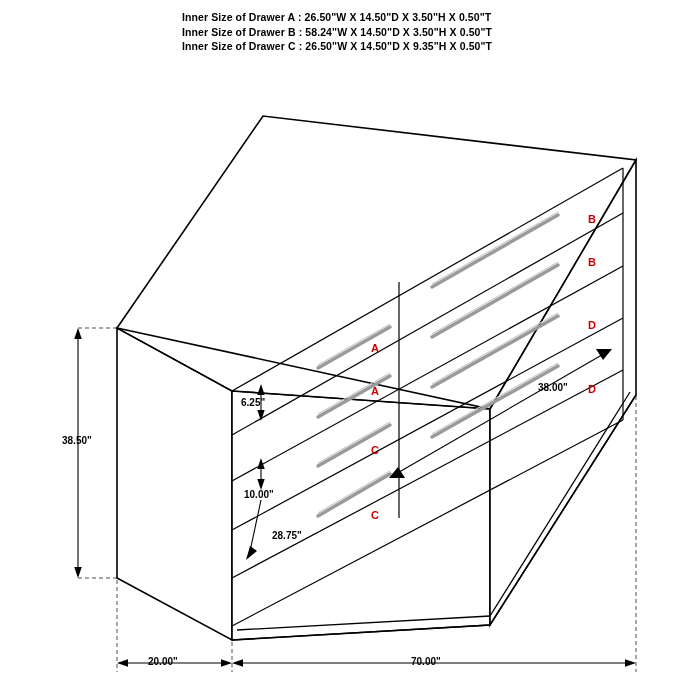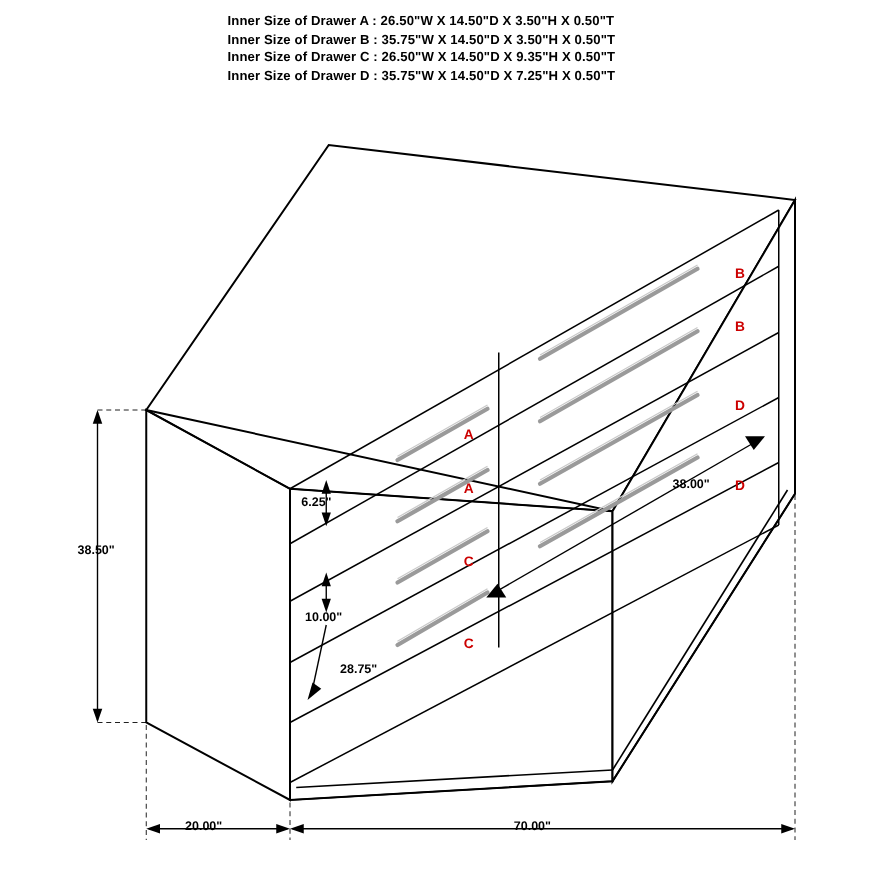--- a/index.html
+++ b/index.html
@@ -55,23 +55,22 @@
     white-space: nowrap;
   }
 </style>
 </head>
 <body>
 
 <div id="stage">
 
   <div class="spec-block">
     <span class="spec-line">Inner Size of Drawer A : 26.50"W X 14.50"D X 3.50"H X 0.50"T</span>
-    <span class="spec-line">Inner Size of Drawer B : 35.75"W X 14.50"D X 3.50"H X 0.50"T</span>
+    <span class="spec-line">Inner Size of Drawer B : 58.24"W X 14.50"D X 3.50"H X 0.50"T</span>
     <span class="spec-line">Inner Size of Drawer C : 26.50"W X 14.50"D X 9.35"H X 0.50"T</span>
-    <span class="spec-line">Inner Size of Drawer D : 35.75"W X 14.50"D X 7.25"H X 0.50"T</span>
   </div>
 
   <svg class="diagram" viewBox="0 0 700 700">
 
     <polygon points="117,328 263,116 636,160 490,409" fill="#ffffff" stroke="#000000" stroke-width="1.6"></polygon>
 
     <polygon points="117,328 117,578 232,640 232,391" fill="#ffffff" stroke="#000000" stroke-width="1.6"></polygon>
 
     <polygon points="232,391 490,409 490,625 232,640" fill="#ffffff" stroke="#000000" stroke-width="1.6"></polygon>
 

